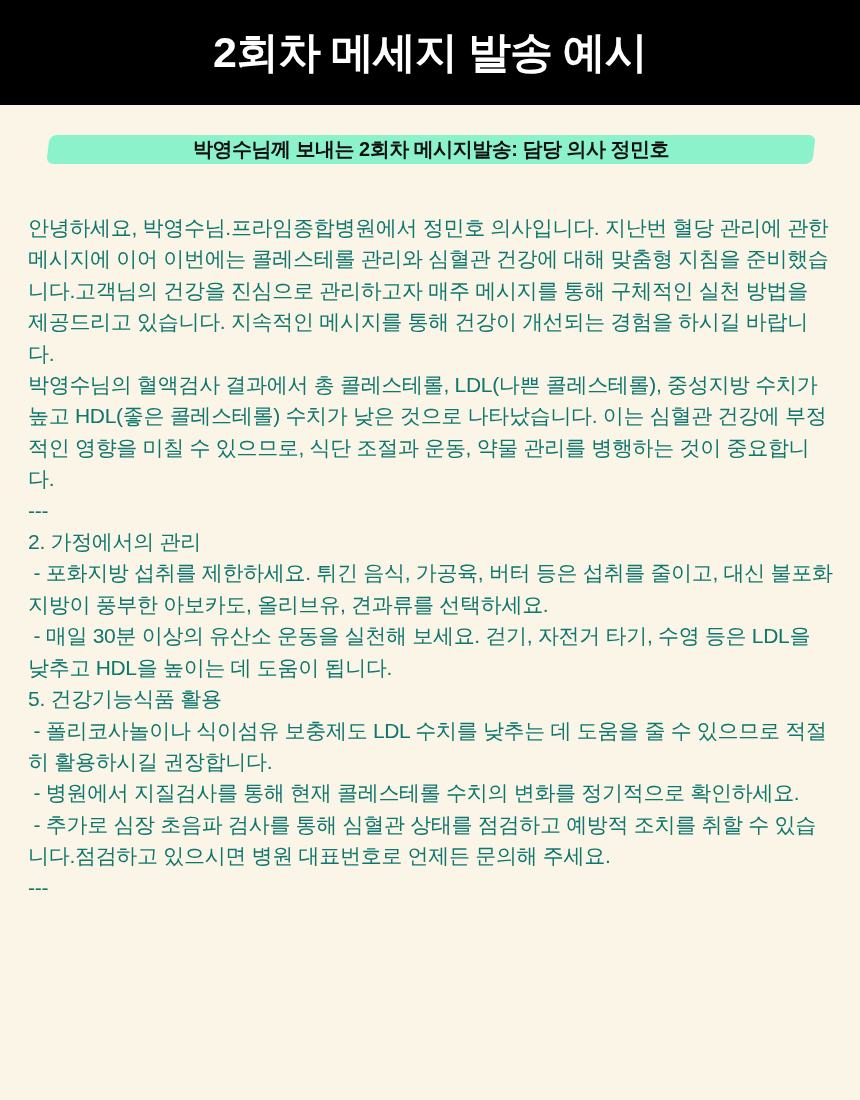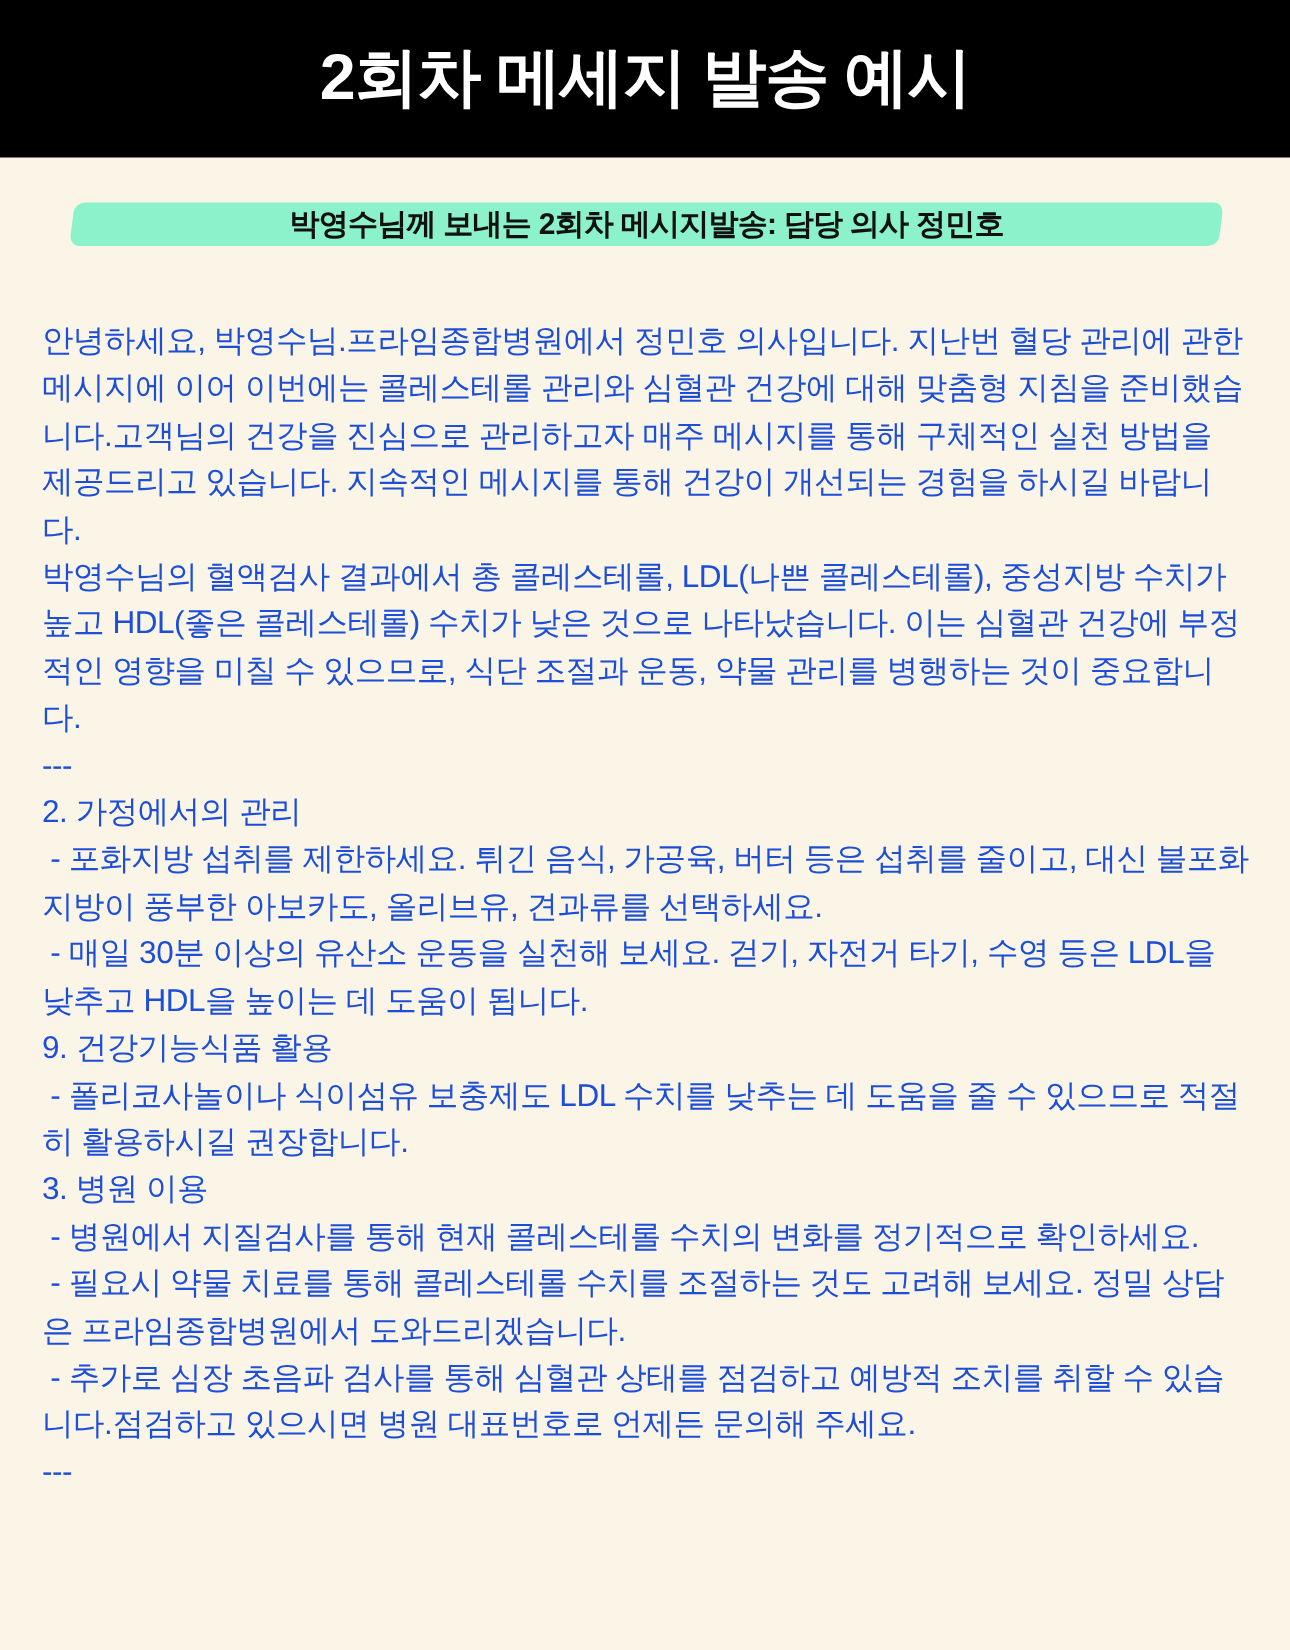--- a/index.html
+++ b/index.html
@@ -80,29 +80,27 @@
 <div class="page" style="background: rgb(250, 245, 230);">
 
   <div class="header-banner" style="background: rgb(0, 0, 0);">
     <h1 class="page-title" style="color: rgb(255, 255, 255);">2회차 메세지 발송 예시</h1>
   </div>
 
   <div class="subtitle-highlight" style="background: rgb(139, 242, 203);">
     <span class="subtitle-text" style="color: rgb(17, 17, 17);">박영수님께 보내는 2회차 메시지발송: 담당 의사 정민호</span>
   </div>
 
-  <div class="message-body" style="color: #1d4ed8;">
+  <div class="message-body" style="color: #0f766e;">
       <p>안녕하세요, 박영수님.프라임종합병원에서 정민호 의사입니다. 지난번 혈당 관리에 관한 메시지에 이어 이번에는 콜레스테롤 관리와 심혈관 건강에 대해 맞춤형 지침을 준비했습니다.고객님의 건강을 진심으로 관리하고자 매주 메시지를 통해 구체적인 실천 방법을 제공드리고 있습니다. 지속적인 메시지를 통해 건강이 개선되는 경험을 하시길 바랍니다.</p>
       <p>박영수님의 혈액검사 결과에서 총 콜레스테롤, LDL(나쁜 콜레스테롤), 중성지방 수치가 높고 HDL(좋은 콜레스테롤) 수치가 낮은 것으로 나타났습니다. 이는 심혈관 건강에 부정적인 영향을 미칠 수 있으므로, 식단 조절과 운동, 약물 관리를 병행하는 것이 중요합니다.</p>
       <p>---</p>
       <p>2. 가정에서의 관리</p>
       <p> - 포화지방 섭취를 제한하세요. 튀긴 음식, 가공육, 버터 등은 섭취를 줄이고, 대신 불포화지방이 풍부한 아보카도, 올리브유, 견과류를 선택하세요.</p>
       <p> - 매일 30분 이상의 유산소 운동을 실천해 보세요. 걷기, 자전거 타기, 수영 등은 LDL을 낮추고 HDL을 높이는 데 도움이 됩니다.</p>
-      <p>9. 건강기능식품 활용</p>
+      <p>5. 건강기능식품 활용</p>
       <p> - 폴리코사놀이나 식이섬유 보충제도 LDL 수치를 낮추는 데 도움을 줄 수 있으므로 적절히 활용하시길 권장합니다.</p>
-      <p>3. 병원 이용</p>
       <p> - 병원에서 지질검사를 통해 현재 콜레스테롤 수치의 변화를 정기적으로 확인하세요.</p>
-      <p> - 필요시 약물 치료를 통해 콜레스테롤 수치를 조절하는 것도 고려해 보세요. 정밀 상담은 프라임종합병원에서 도와드리겠습니다.</p>
       <p> - 추가로 심장 초음파 검사를 통해 심혈관 상태를 점검하고 예방적 조치를 취할 수 있습니다.점검하고 있으시면 병원 대표번호로 언제든 문의해 주세요.</p>
       <p>---</p>
     </div>
 
 </div>
 
 </body></html>

